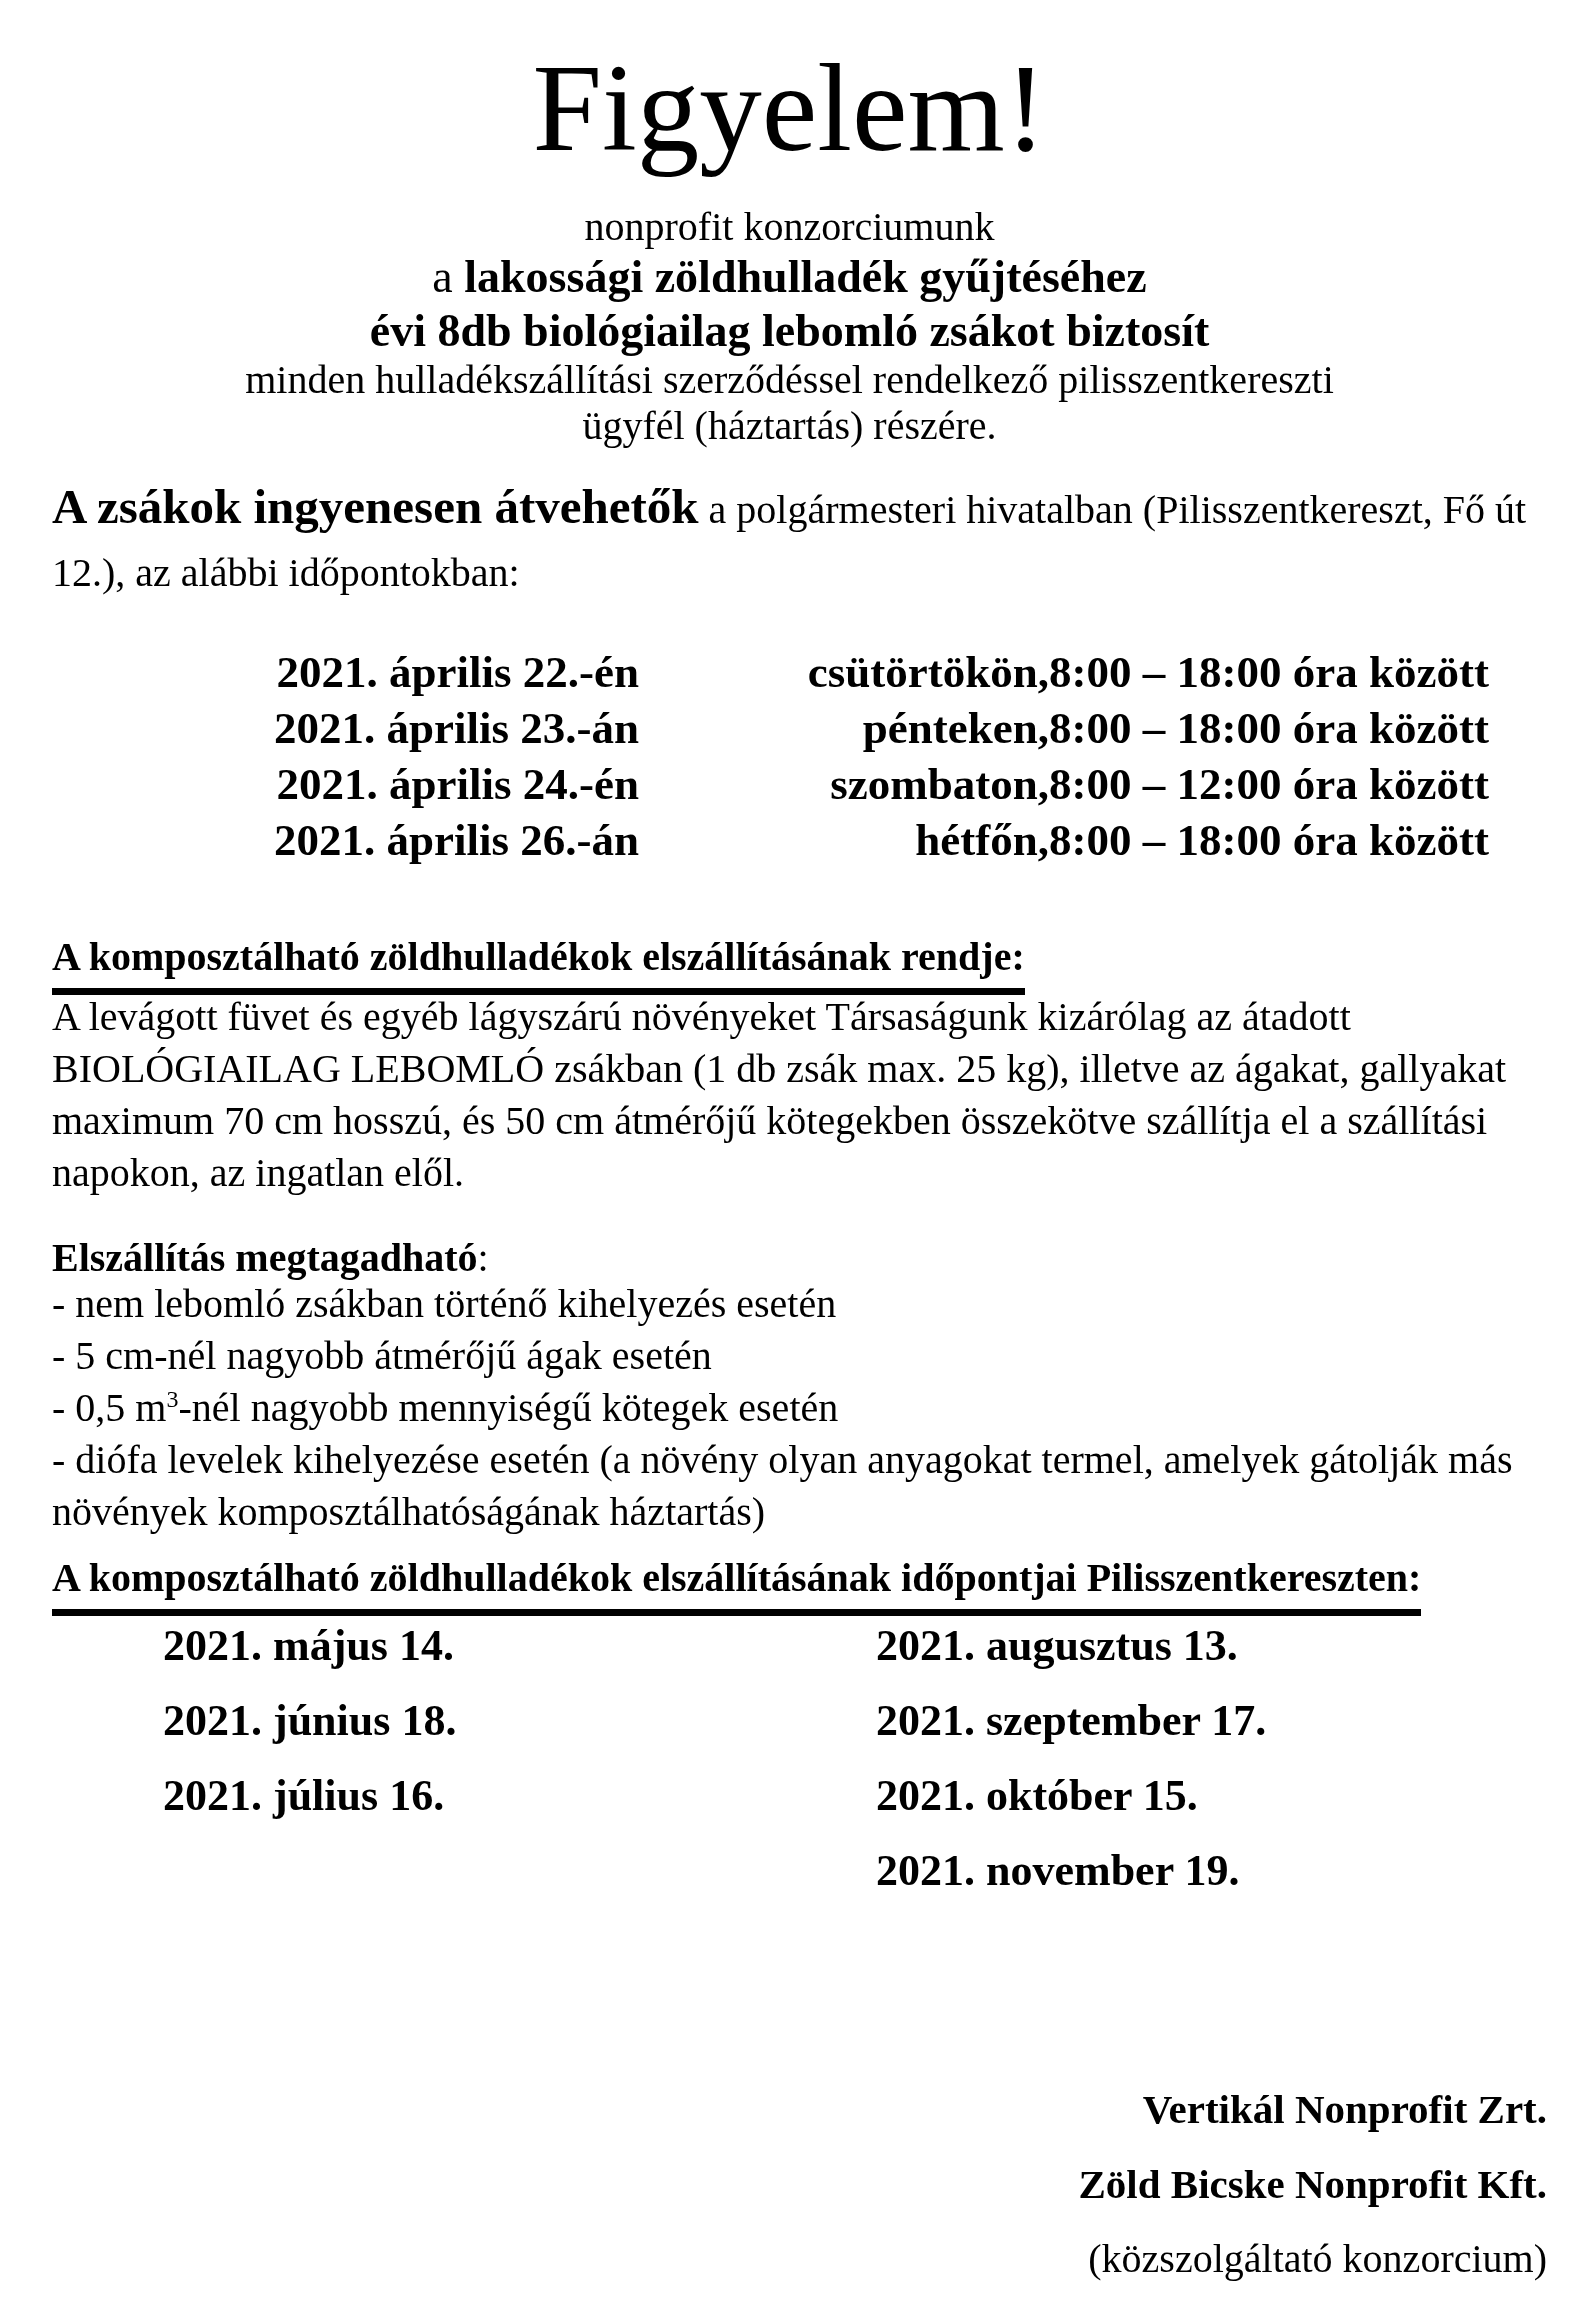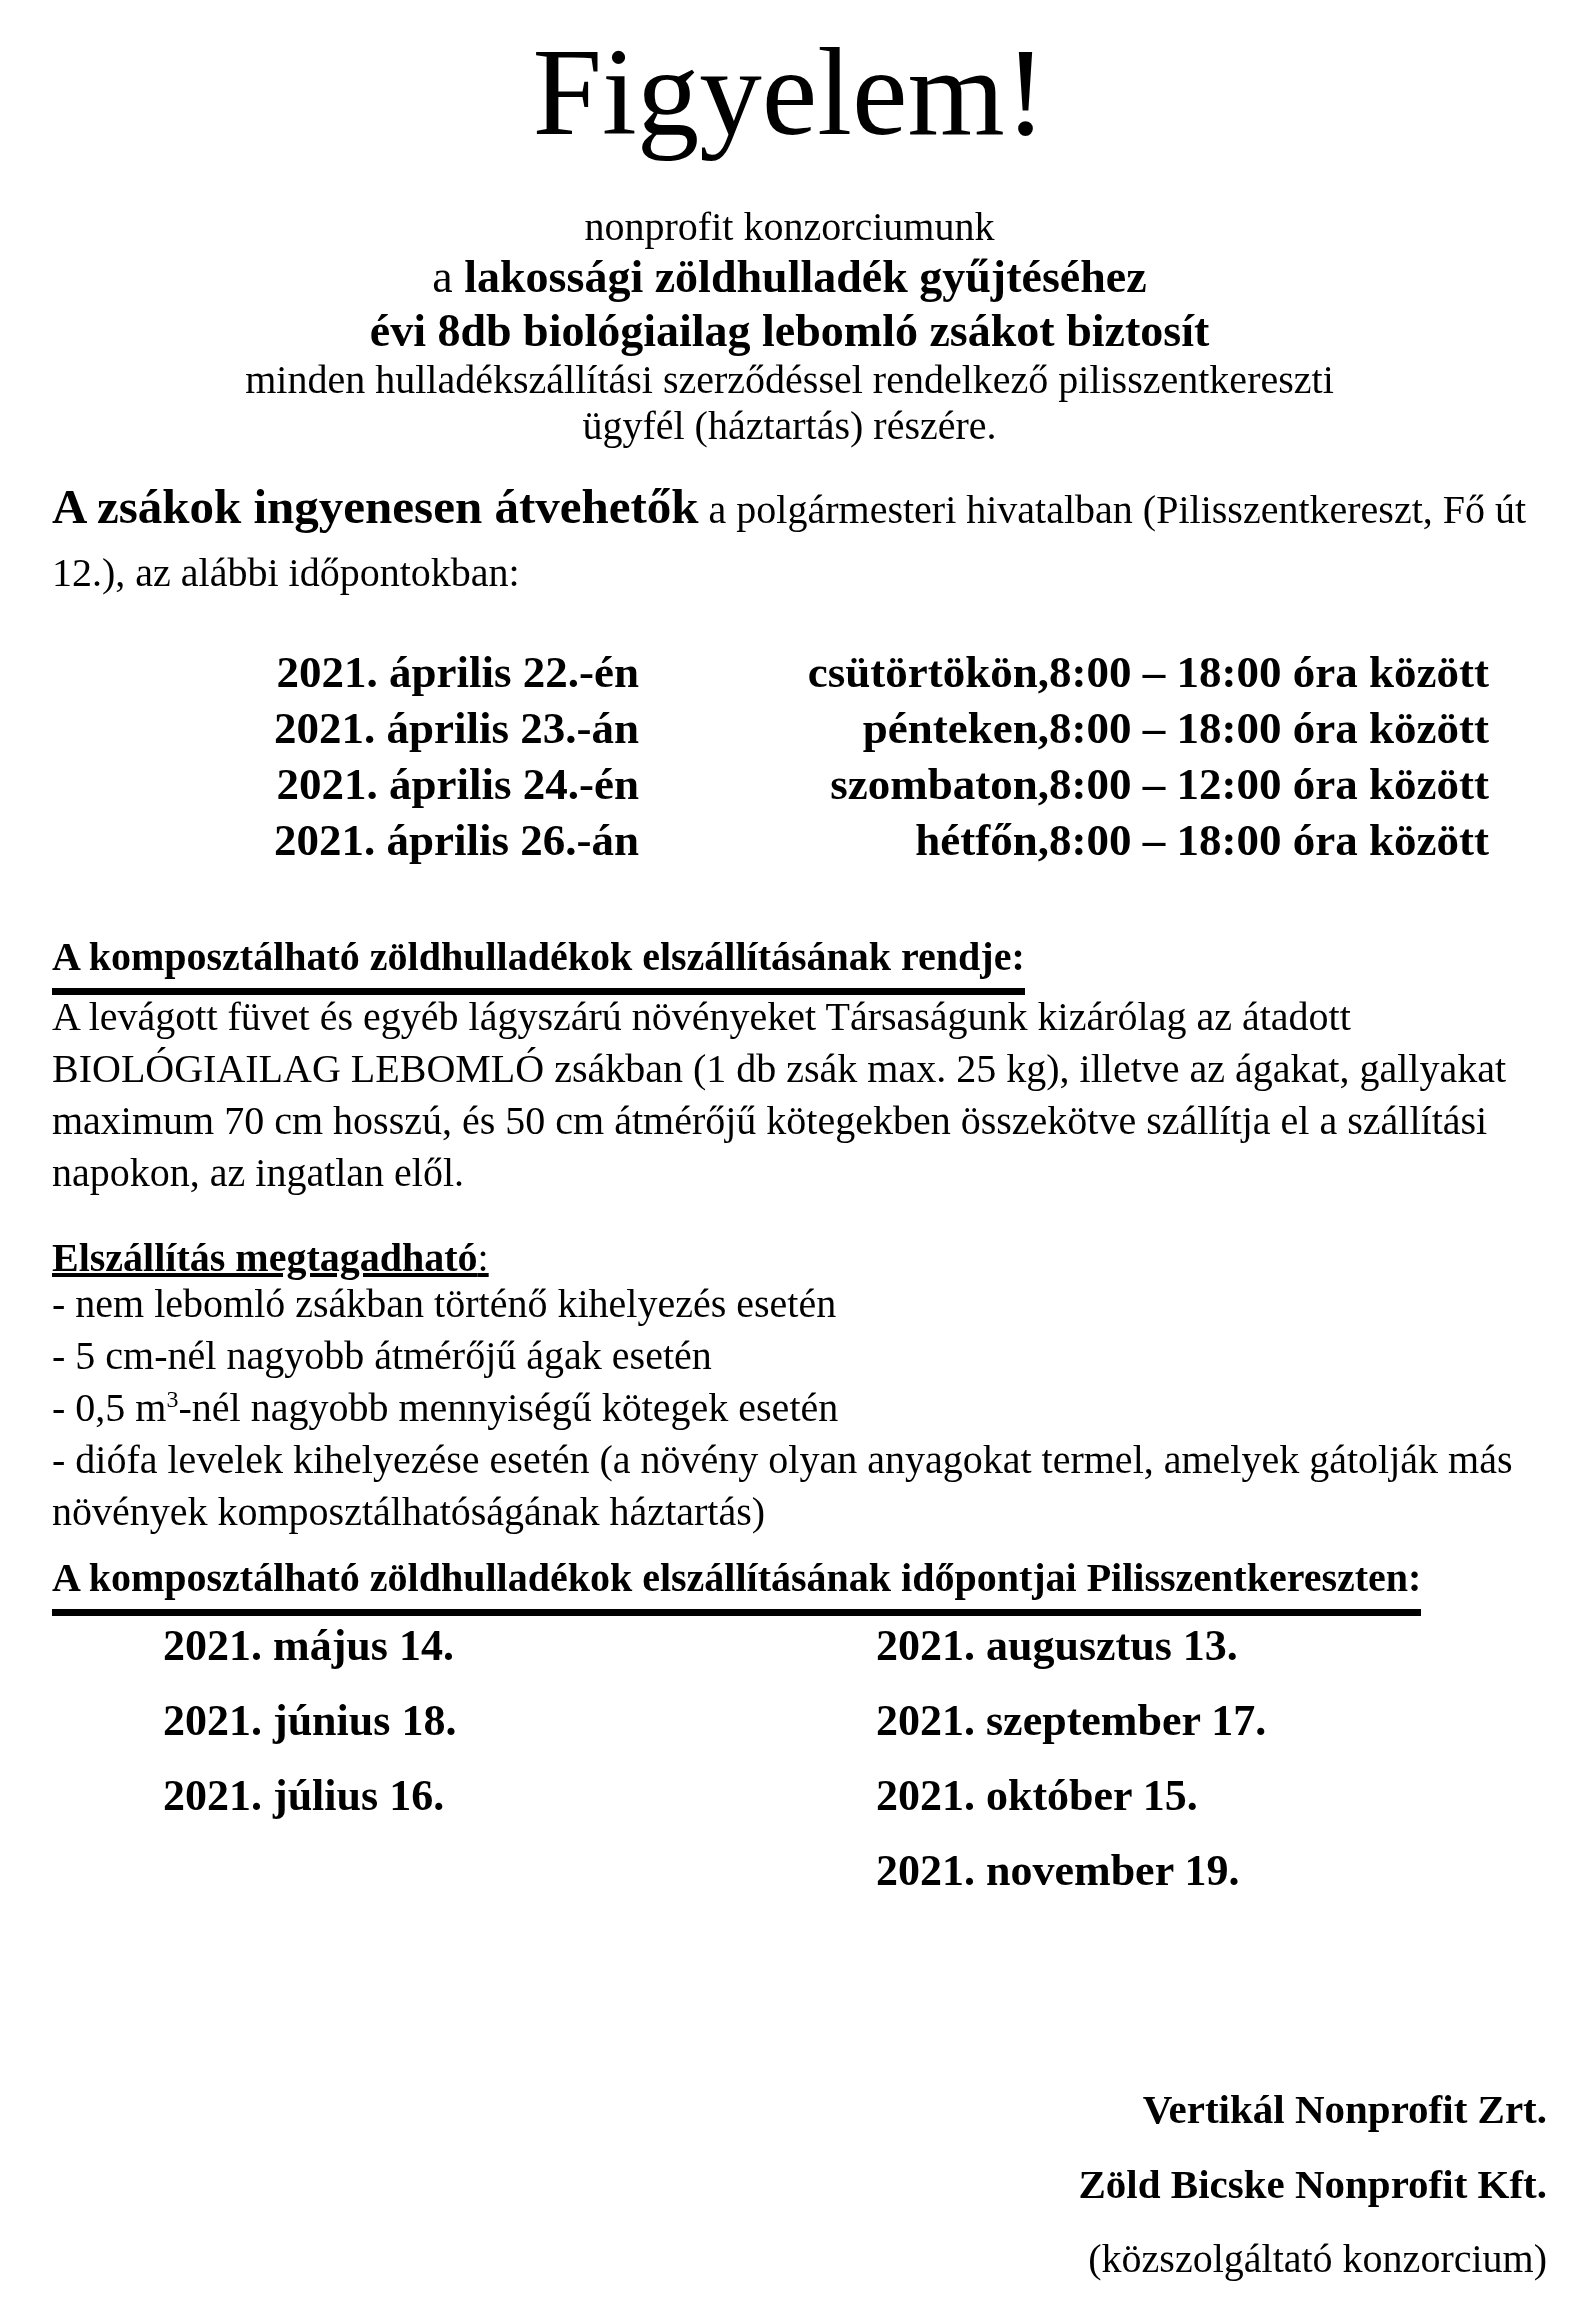--- a/index.html
+++ b/index.html
@@ -17,35 +17,35 @@
   .doc-title { font-size:125px; line-height:1.1; font-weight:normal; }
   .intro-reg  { font-size:40px; line-height:1.1; }
   .intro-bold { font-size:46px; line-height:1.1; font-weight:bold; }
   .intro-bold .reg { font-weight:normal; }
   .body-text { font-size:40px; line-height:52px; }
   .lead-bold { font-size:49px; font-weight:bold;text-align:center; }
   .pickup-line1 { margin-bottom:11px; }
   .sched-row { display:flex; height:56px; font-size:45px; font-weight:bold; line-height:56px; }
   .sched-date { width:476px; }
   .sched-day  { width:362px;margin-left:48px; }
-  .heading { font-size:40px; font-weight:bold; line-height:1.2;text-decoration:underline; }
+  .heading { font-size:40px; font-weight:bold; line-height:1.2; }
   .underlined { display:inline-block; border-bottom:7.1px solid #000; padding-bottom:7.1px; }
   .colon-reg { font-weight:normal; }
   sup.cube { font-size:24px; vertical-align:super; line-height:0; }
   .date-item { font-size:44px; font-weight:bold; line-height:48px; margin-bottom:27px; white-space:nowrap; }
   .footer-line { font-size:41px; font-weight:bold; line-height:48px; margin-bottom:27px; white-space:nowrap; }
   .footer-line.reg { font-weight:normal; font-size:40px; }
   .nowrap { white-space:nowrap; }
 </style>
 </head>
 <body>
 
 <div class="page">
 
-  <div class="abs center doc-title" style="top:24px;">Figyelem!</div>
+  <div class="abs center doc-title" style="top:40px;">Figyelem!</div>
 
   <div class="abs center intro-reg" style="top:205px;">nonprofit konzorciumunk</div>
 
   <div class="abs center intro-bold" style="top:252px;"><span class="reg">a </span><span>lakossági zöldhulladék gyűjtéséhez</span></div>
 
   <div class="abs center intro-bold" style="top:306px;">évi 8db biológiailag lebomló zsákot biztosít</div>
 
   <div class="abs center intro-reg" style="top:358px;">minden hulladékszállítási szerződéssel rendelkező pilisszentkereszti</div>
 
   <div class="abs center intro-reg" style="top:404px;">ügyfél (háztartás) részére.</div>

